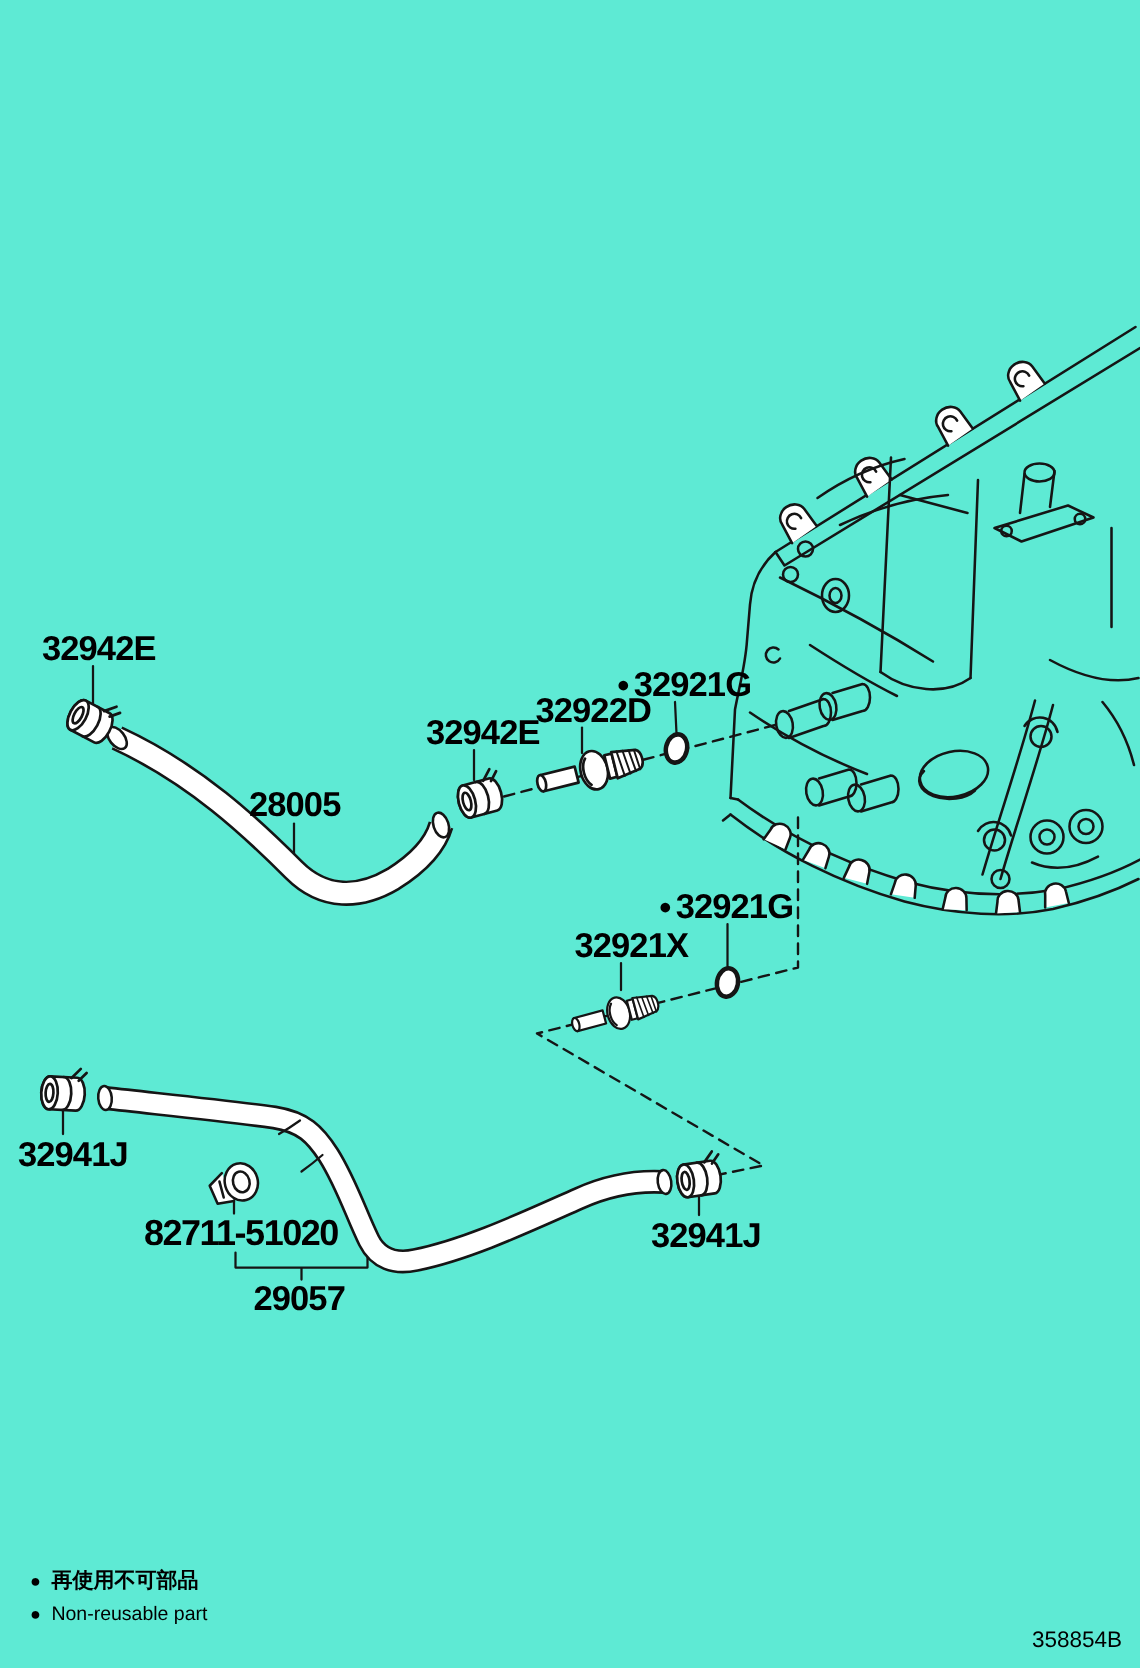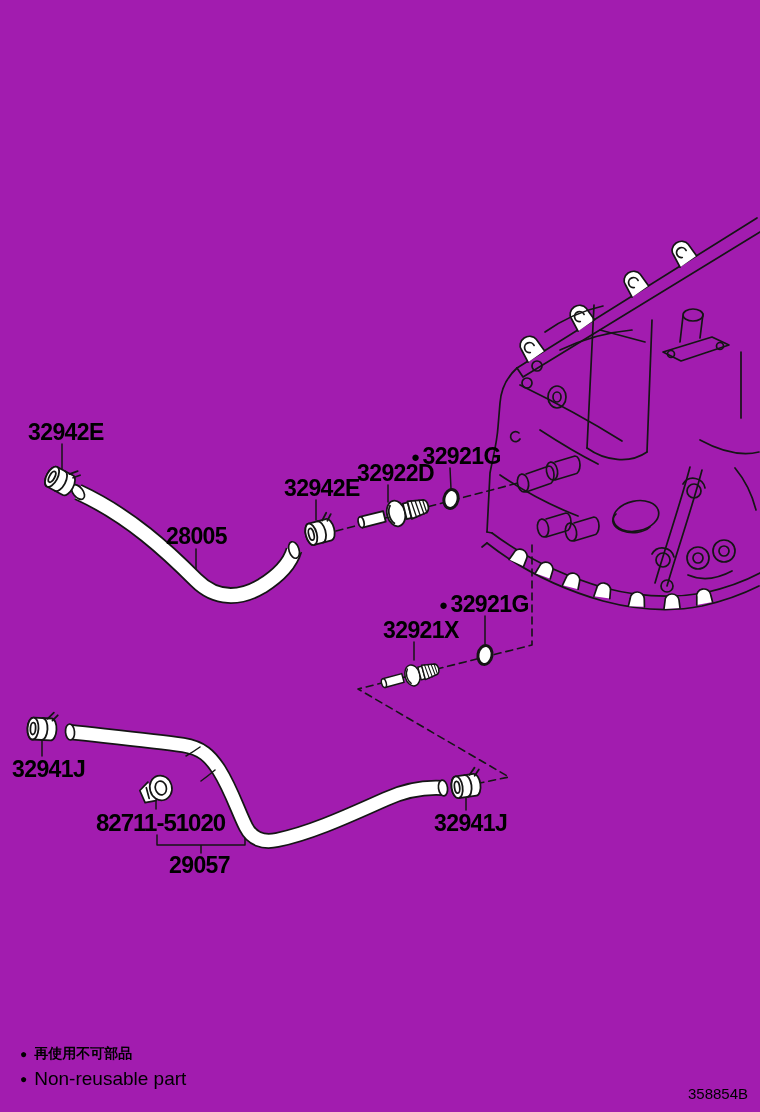--- a/index.html
+++ b/index.html
@@ -1,31 +1,31 @@
 <!DOCTYPE html>
 <html><head>
 <meta charset="utf-8">
 <style>
   html,body { margin:0; padding:0; background:#ffffff; }
   .canvas {
-    position:relative; width:760px; height:1112px; background:#a21caf;
+    position:relative; width:760px; height:1112px; background:#5eead4;
     font-family:"Liberation Sans", sans-serif; overflow:hidden; color:#000;
   }
   svg.art { position:absolute; left:0; top:0; width:760px; height:1112px; }
   .part-label {
     position:absolute; font-weight:700; font-size:23px; line-height:1;
     letter-spacing:-0.6px; white-space:nowrap; display:flex; align-items:center; gap:3px;
   }
   .part-label.small { font-size:24px; letter-spacing:-1px; }
   .part-label .bullet { font-size:15px; line-height:1; }
   .legend { position:absolute; left:20px; top:1045px; }
   .legend-row { display:flex; align-items:center; gap:7px; margin-bottom:5px; }
   .legend-row .bullet { font-size:12px; line-height:1; }
   .legend-row .txt-jp { font-size:14px; font-weight:600; }
-  .legend-row .txt-en { font-size:19px; }
+  .legend-row .txt-en { font-size:13px; }
   .fig-id { position:absolute; left:688px; top:1085px; font-size:15px; letter-spacing:0; }
 </style>
 </head>
 <body>
 
 <div class="canvas">
 
   <svg class="art" viewBox="0 0 760 1112" fill="none" stroke="#151515" stroke-width="1.7" stroke-linecap="round" stroke-linejoin="round">
 
     <defs>

